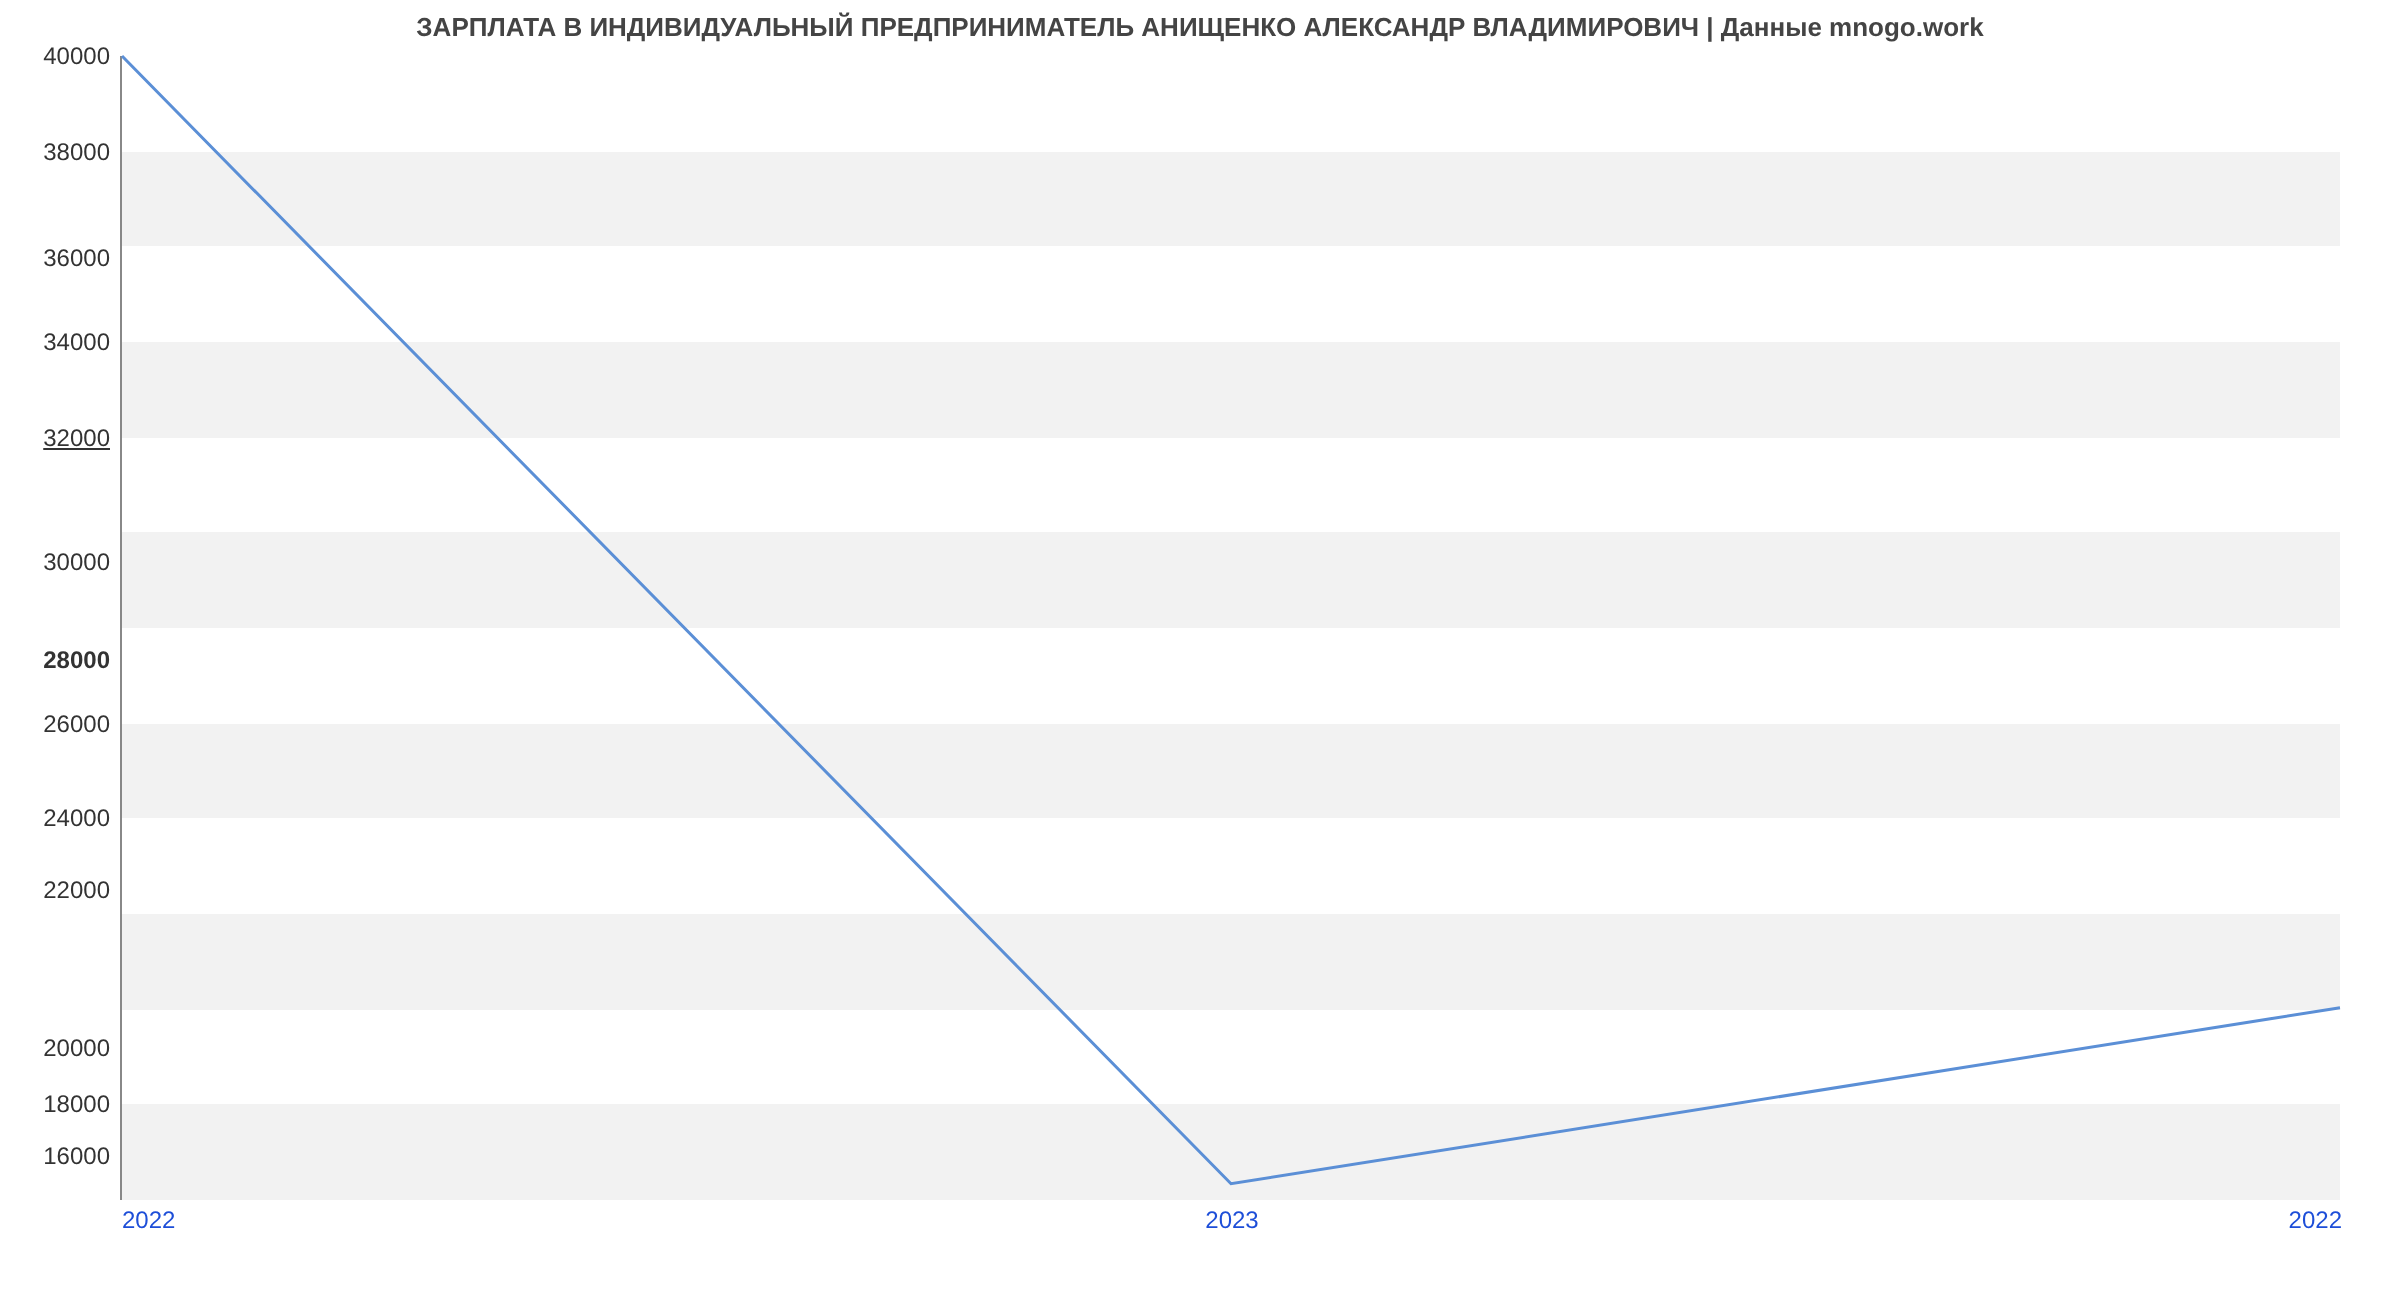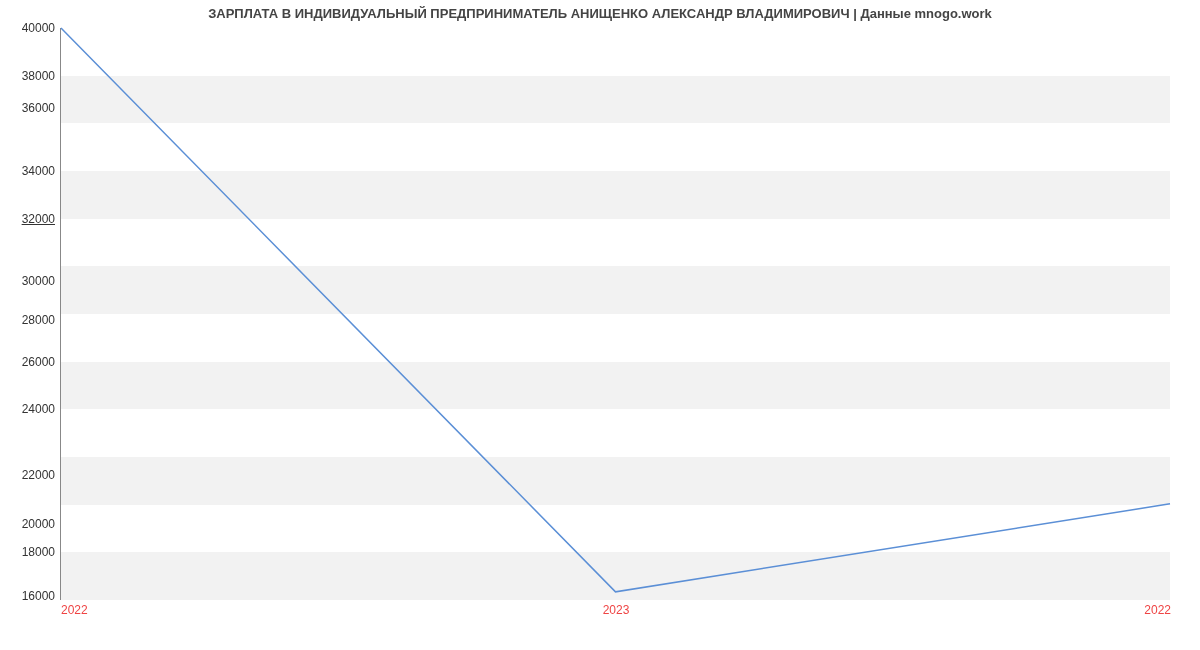--- a/index.html
+++ b/index.html
@@ -50,21 +50,21 @@
     white-space: nowrap;
     font-size: 12px;
     color: #333;
   }
   .x-tick-label {
     position: absolute;
     top: 100%;
     transform: translate(-50%, 4px);
     white-space: nowrap;
     font-size: 12px;
-    color: #ef4444;
+    color: #1d4ed8;
   }
   .x-tick-label.first { transform: translate(0, 4px); }
   .x-tick-label.last  { transform: translate(-100%, 4px); }
   svg.line-layer {
     position: absolute;
     left: 0;
     top: 0;
     width: 100%;
     height: 100%;
     overflow: visible;
@@ -83,31 +83,31 @@
   <div class="title">ЗАРПЛАТА В ИНДИВИДУАЛЬНЫЙ ПРЕДПРИНИМАТЕЛЬ АНИЩЕНКО АЛЕКСАНДР ВЛАДИМИРОВИЧ | Данные mnogo.work</div>
 
   <div class="plot-area" id="plot">
 
   <div class="gridband" style="top: 524.333px; height: 47.6667px;"></div>
       <div class="gridband" style="top: 429px; height: 47.6667px;"></div>
       <div class="gridband" style="top: 333.667px; height: 47.6667px;"></div>
       <div class="gridband" style="top: 238.333px; height: 47.6667px;"></div>
       <div class="gridband" style="top: 143px; height: 47.6667px;"></div>
       <div class="gridband" style="top: 47.6667px; height: 47.6667px;"></div>
-      <div class="y-tick-label" style="top: 568px;">16000</div>
+      <div class="y-tick-label" style="top: 550px;">16000</div>
       <div class="y-tick-label" style="top: 524.333px;">18000</div>
       <div class="y-tick-label" style="top: 496px;">20000</div>
-      <div class="y-tick-label" style="top: 447px; margin-left: 24px;">22000</div>
+      <div class="y-tick-label" style="top: 417px; margin-left: 24px;">22000</div>
       <div class="y-tick-label" style="top: 381.333px;">24000</div>
       <div class="y-tick-label" style="top: 333.667px;">26000</div>
-      <div class="y-tick-label" style="top: 292px;">28000</div>
+      <div class="y-tick-label" style="top: 302px; font-weight: bold;">28000</div>
       <div class="y-tick-label" style="top: 238.333px; margin-top: 15px;">30000</div>
       <div class="y-tick-label" style="top: 190.667px; text-decoration: underline;">32000</div>
       <div class="y-tick-label" style="top: 143px;">34000</div>
-      <div class="y-tick-label" style="top: 80px;">36000</div>
+      <div class="y-tick-label" style="top: 101px;">36000</div>
       <div class="y-tick-label" style="top: 47.6667px;">38000</div>
       <div class="y-tick-label" style="top: 0px; margin-left: 19px;">40000</div>
       <div class="x-tick-label first" style="left: 0px;">2022</div>
       <div class="x-tick-label" style="left: 555px;">2023</div>
       <div class="x-tick-label last" style="left: 1110px;">2022</div>
       <svg class="line-layer" id="line-layer" preserveAspectRatio="none" viewBox="0 0 1110 572">
         <polyline points="0,0 555,564.85 1110,476.6666666666667" class="series-line"></polyline>
       </svg>
     </div>
 

